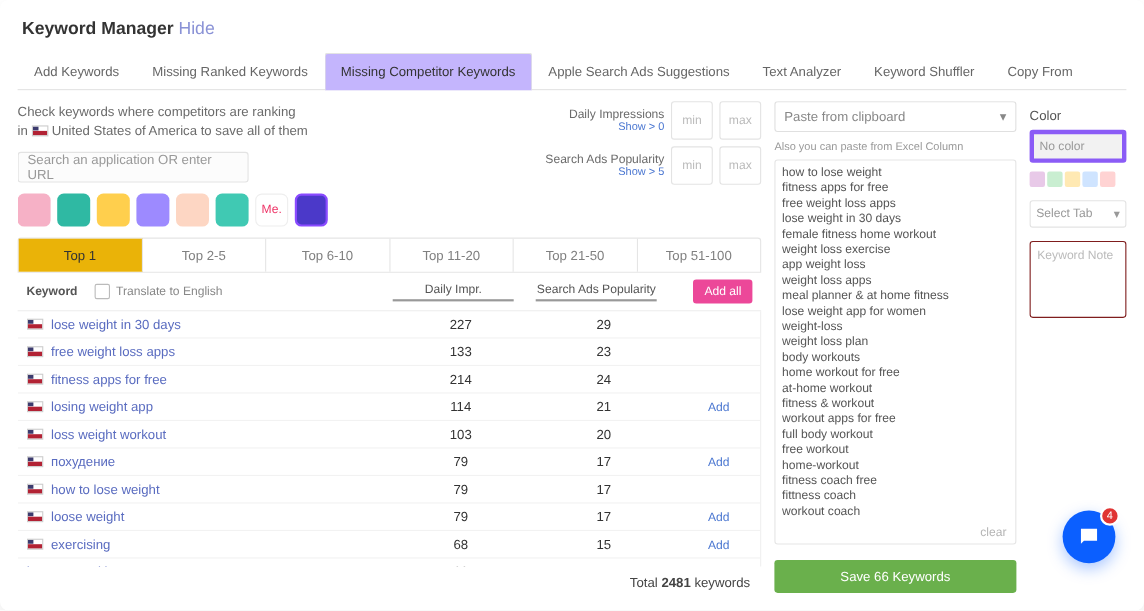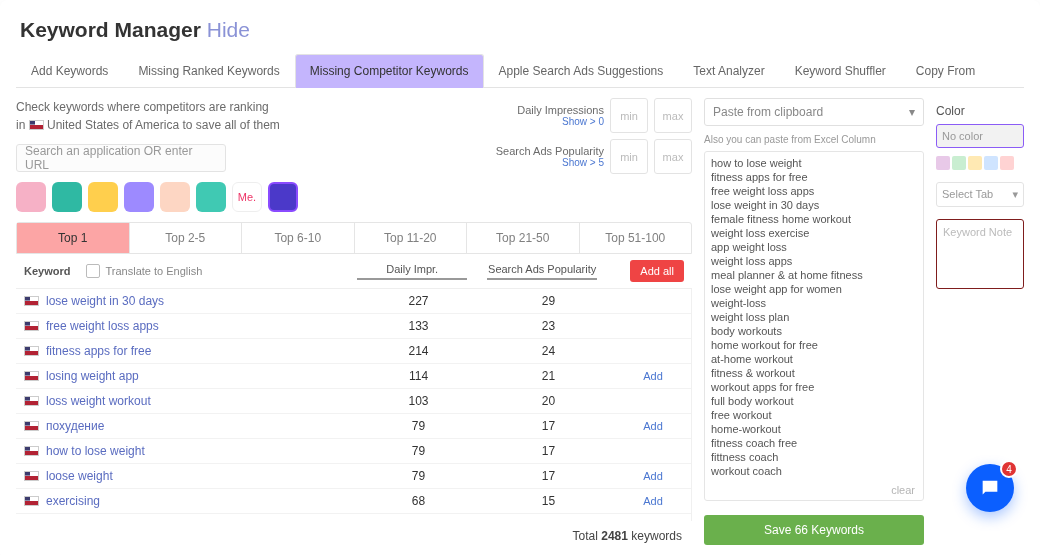--- a/index.html
+++ b/index.html
@@ -1,19 +1,19 @@
 <!DOCTYPE html>
 <html><head>
 <meta charset="utf-8">
 <style>
   * { box-sizing: border-box; }
   body { margin: 0; font-family: -apple-system, "Segoe UI", Arial, sans-serif; background: #fff; color: #333; font-size: 12px; }
   .wrap { width: 1040px; margin: 0 auto; padding: 8px 16px 16px; background:#fff; box-shadow: 0 14px 30px rgba(0,0,0,0.08); border-radius: 8px; }
 
-  .title { font-size: 21px; font-weight: 600; color: #333; padding: 10px 4px 12px; }
+  .title { font-size: 16px; font-weight: 600; color: #333; padding: 10px 4px 12px; }
   .title .hide { color:#8a92d6; font-weight: 500; }
 
   .tabs-top { display:flex; border-bottom:1px solid #e3e3e3; }
   .tabs-top .tab { padding:9px 14px; font-size:12px; color:#666; cursor:pointer; border:1px solid transparent; border-bottom:none; border-top-left-radius:3px; border-top-right-radius:3px; }
   .tabs-top .tab.active { background:#c4b5fd; border-color:#e3e3e3; color:#333; margin-bottom:-1px; }
 
   .body { display:flex; gap: 12px; padding-top: 10px; }
   .left { flex: 1; min-width: 0; }
   .right-col { width: 220px; display:flex; flex-direction:column; gap:6px; }
   .right-col2 { width: 88px; padding-top: 6px; }
@@ -28,49 +28,49 @@
   .filter-row { display:flex; align-items:center; gap:6px; justify-content:flex-end; }
   .filter-label { text-align:right; font-size:11px; color:#6b6b6b; }
   .filter-label .show { display:block; color:#4b77d1; font-size:10px; }
   .mm { width:38px; height:35px; border:1px solid #e3e3e3; border-radius:3px; text-align:center; color:#bbb; font-size:11px; display:flex; align-items:center; justify-content:center; background:#fff; }
 
   .top-row { display:flex; gap:18px; align-items:flex-start; }
 
   .ranktabs { display:flex; border:1px solid #e5e5e5; border-radius:3px 3px 0 0; margin-top:10px; }
   .ranktabs .rt { flex:1; text-align:center; padding:8px 0; color:#808080; cursor:pointer; border-right:1px solid #e5e5e5; }
   .ranktabs .rt:last-child{border-right:none;}
-  .ranktabs .rt.active { background:#fca5a5; color:#333; }
+  .ranktabs .rt.active { background:#eab308; color:#333; }
 
   .thead { display:flex; align-items:center; padding:6px 8px; border-bottom:1px solid #eee; }
   .th-kw { width: 300px; font-size:11px; font-weight:600; color:#555; display:flex; align-items:center; gap:6px; }
   .th-kw .chk { width:14px; height:14px; border:1px solid #bbb; border-radius:2px; }
   .th-di, .th-sa { width:110px; text-align:center; font-size:11px; color:#555; border-bottom:2px solid #999; padding-bottom:3px; }
   .th-di{ margin-left:auto; margin-right:20px; }
   .th-add { margin-left:auto; }
-  .addall { background:#ef4444; color:#fff; border:none; padding:5px 10px; border-radius:3px; font-size:11px; }
+  .addall { background:#ec4899; color:#fff; border:none; padding:5px 10px; border-radius:3px; font-size:11px; }
 
   .tbody { max-height: 232px; overflow-y: scroll; border-right:1px solid #f0f0f0; }
   .row { display:flex; align-items:center; padding:5px 8px; border-bottom:1px solid #f2f2f2; }
   .cell-kw { width:320px; color:#5a6cc0; display:flex; align-items:center; gap:7px; }
   .cell-di { width:110px; text-align:center; margin-left:auto; margin-right:20px; }
   .cell-sa { width:110px; text-align:center; }
   .cell-add { width:60px; text-align:center; margin-left:auto; }
   .addlink { color:#4b77d1; cursor:pointer; font-size:11px; }
 
   .totalrow { text-align:right; padding:8px 10px 0; color:#444; }
 
   .paste-head { border:1px solid #e0e0e0; border-radius:3px; padding:6px 8px; color:#888; display:flex; justify-content:space-between; align-items:center; }
   .excel { font-size:10px; color:#999; margin-top:2px; }
   .clip-list { border:1px solid #e5e5e5; border-radius:3px; padding:4px 6px 2px; height: 350px; overflow-y:auto; position:relative; }
   .clip-list .item { font-size:11px; color:#555; padding:1px 0; white-space:nowrap; overflow:hidden; text-overflow:ellipsis; }
   .clear { position:absolute; right:8px; bottom:4px; color:#b5b5b5; font-size:11px; cursor:pointer; }
   .savebtn { background:#6ab04c; color:#fff; text-align:center; padding:8px 0; border-radius:3px; margin-top:8px; cursor:pointer; }
 
   .rc-title { font-size:12px; color:#555; margin-bottom:6px; }
-  .nocolor { background:#f2f2f2; border:1px solid #8b5cf6; border-radius:3px; padding:5px; color:#999; font-size:11px; }
+  .nocolor { background:#f2f2f2; border:4px solid #8b5cf6; border-radius:3px; padding:5px; color:#999; font-size:11px; }
   .palette { display:flex; gap:2px; margin-top:8px; }
   .palette .sw { width:14px; height:14px; border-radius:2px; }
   .seltab { margin-top:12px; border:1px solid #e3e3e3; border-radius:3px; padding:5px; color:#999; font-size:11px; display:flex; justify-content:space-between; }
   .kwnote { margin-top:12px; border:1px solid #7f1d1d; border-radius:3px; height:70px; padding:6px; color:#bbb; font-size:11px; }
 
   .chat { position:fixed; width:48px; height:48px; background:#0b5fff; border-radius:50%; right:26px; top:464px; display:flex; align-items:center; justify-content:center; box-shadow:0 5px 14px rgba(11,95,255,0.35); }
   .chat svg { width:22px; height:22px; fill:#fff; }
   .chat .badge { position:absolute; top:-4px; right:-4px; background:#e03434; color:#fff; width:18px; height:18px; border-radius:50%; border:2px solid #fff; font-size:10px; display:flex; align-items:center; justify-content:center; }
 
   ::-webkit-scrollbar { width:10px; }

